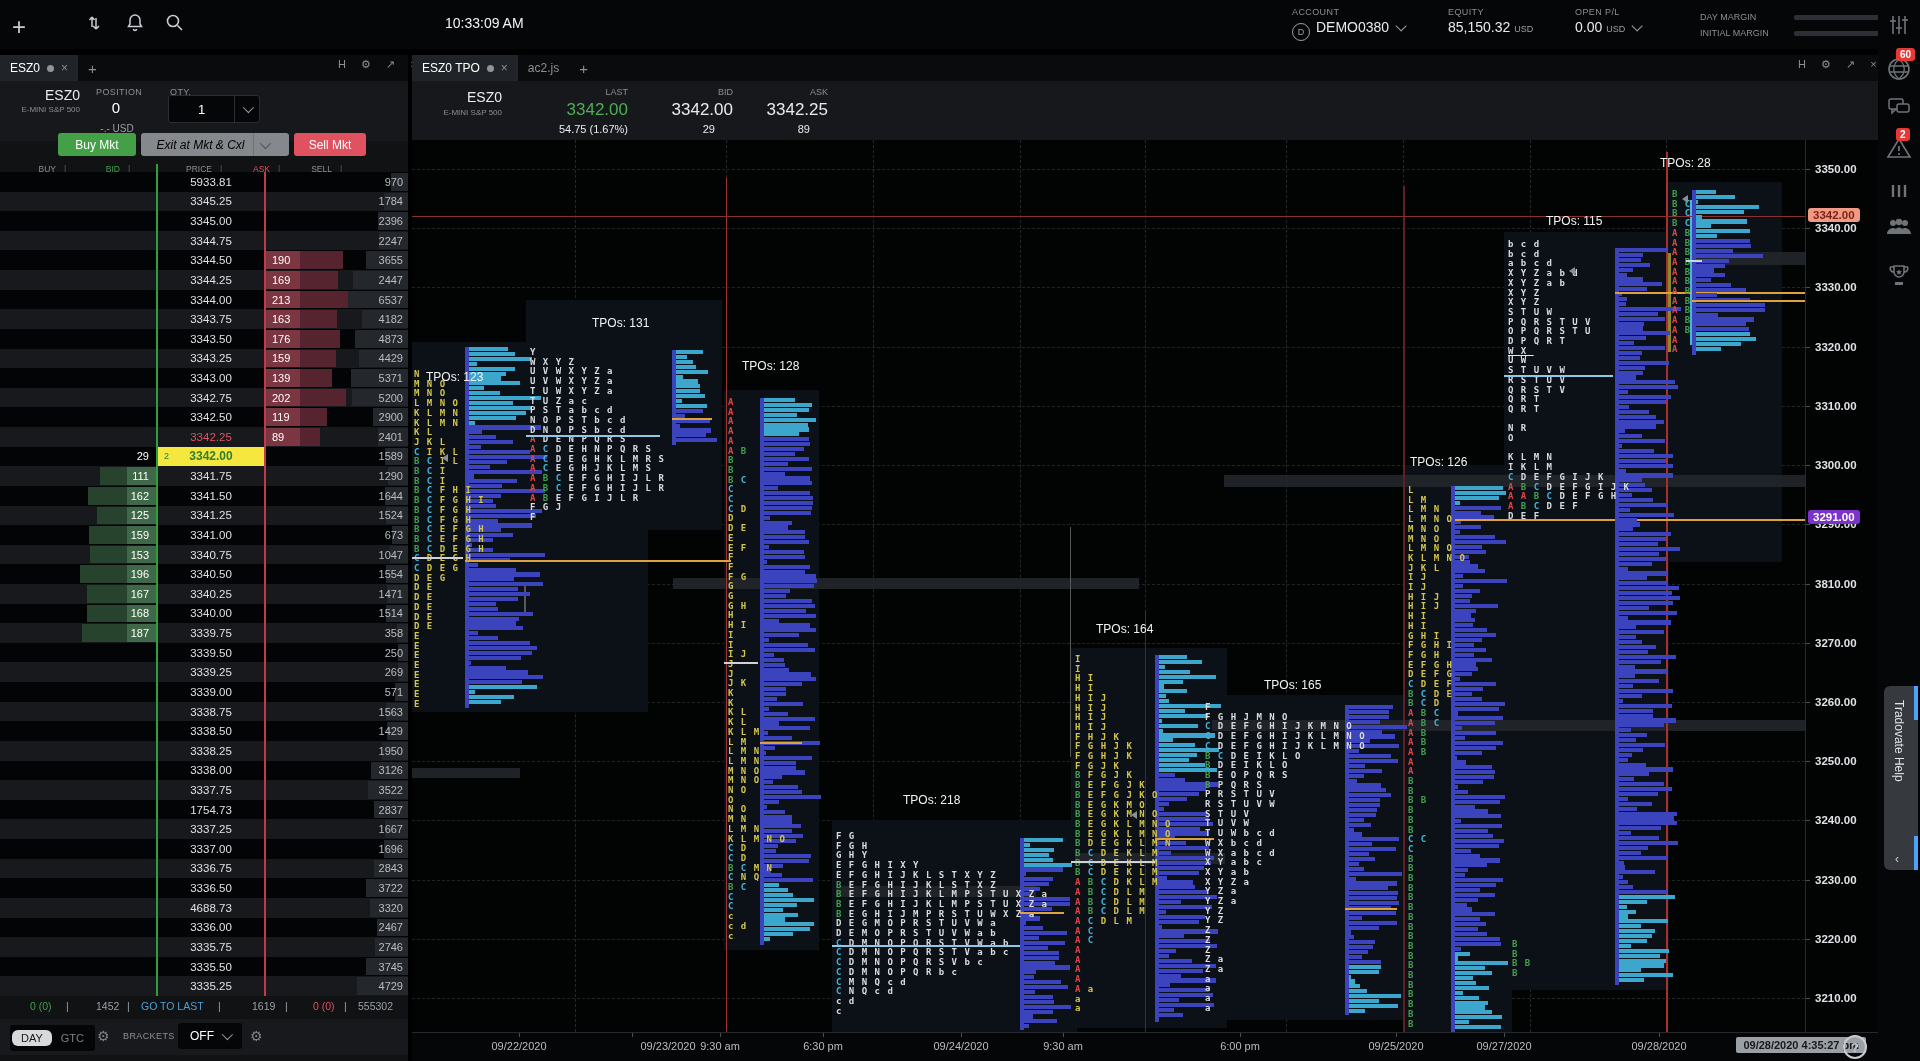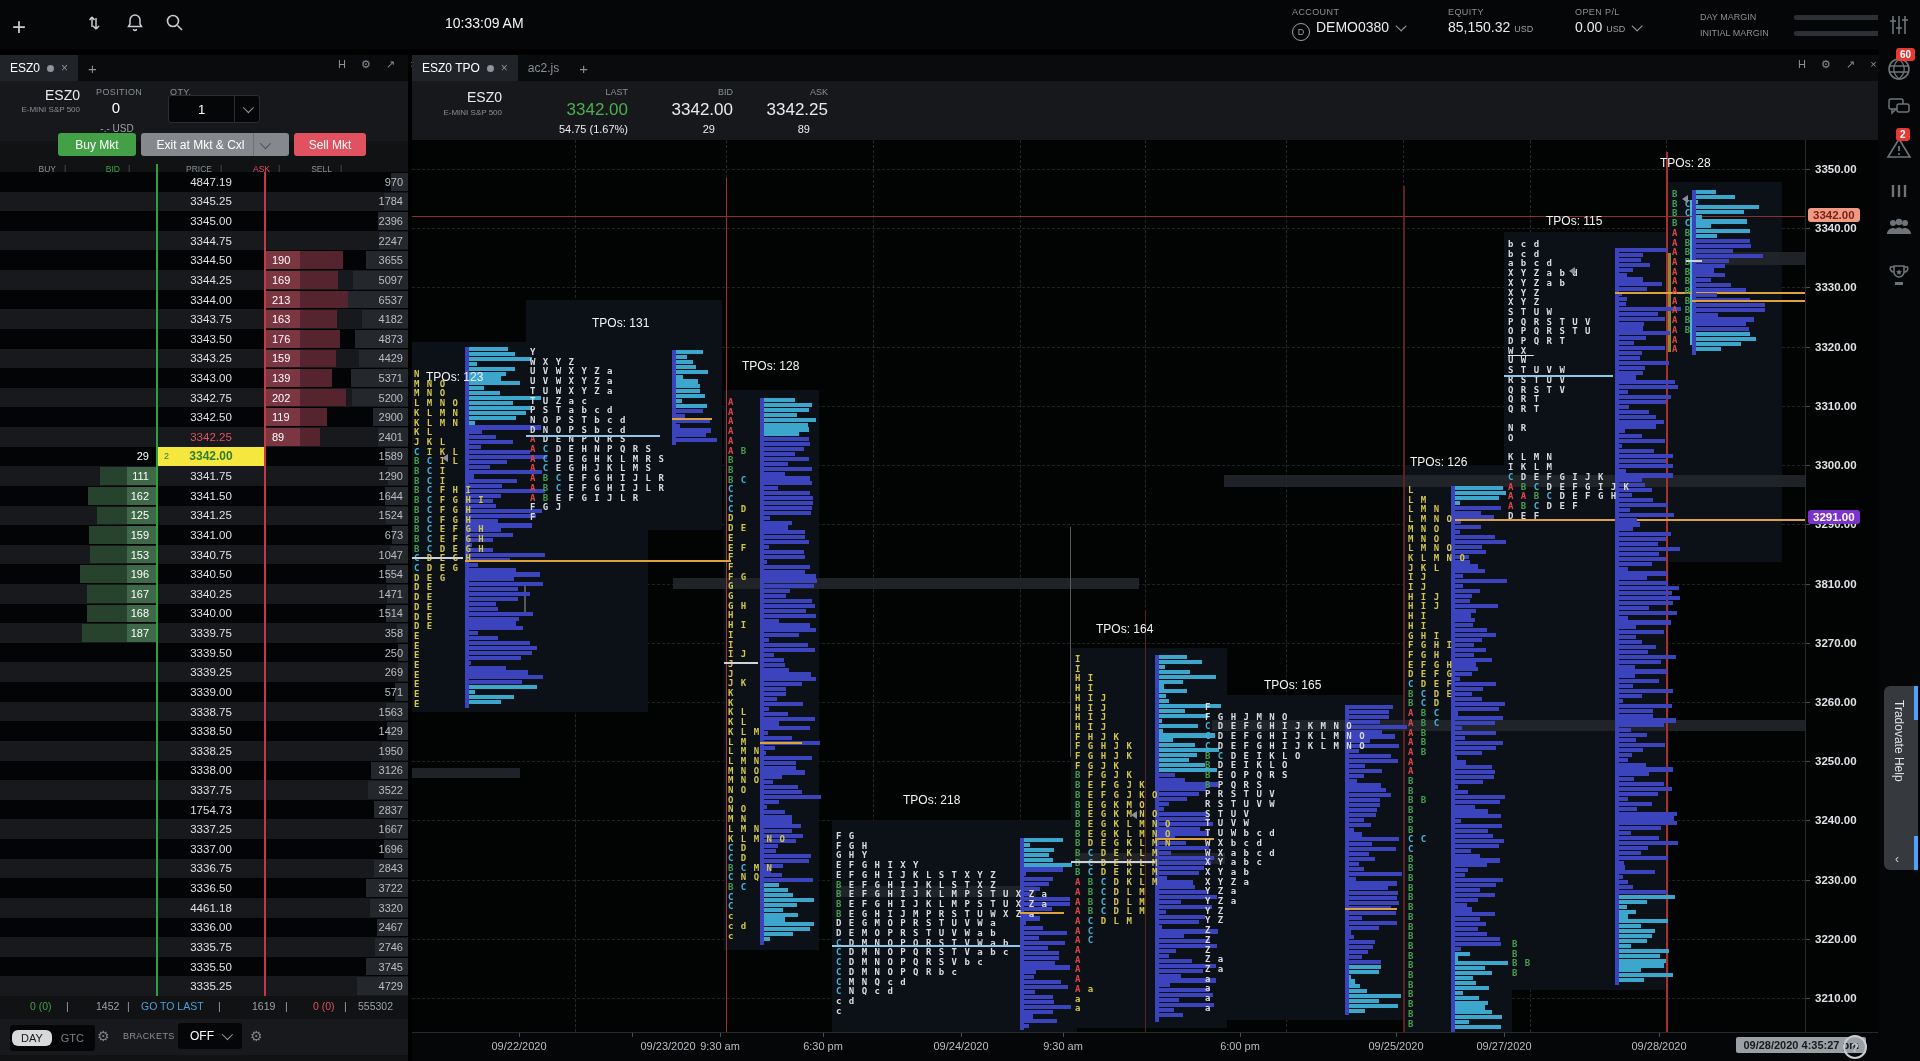--- a/index.html
+++ b/index.html
@@ -34,21 +34,21 @@
   .dh-sym{position:absolute;left:0;top:6px;width:80px;text-align:right;font-size:14px;color:#e8eaed;}
   .dh-desc{position:absolute;left:0;top:24px;width:80px;text-align:right;font-size:8px;color:#8a9096;}
   .dh-lab{position:absolute;font-size:9px;color:#8a9096;letter-spacing:.4px;}
   #qtybox{position:absolute;left:168px;top:14px;width:90px;height:26px;background:#050607;border:1px solid #2a2d31;border-radius:3px;
           display:flex;align-items:center;cursor:pointer;}
   #qtybox .qv{flex:1;text-align:center;font-size:13px;color:#fff;}
   #qtybox .dd{width:24px;border-left:1px solid #2a2d31;align-self:stretch;display:flex;align-items:center;justify-content:center;}
   #btnrow{position:absolute;left:0;top:52px;width:408px;height:30px;display:flex;gap:5px;padding-left:58px;box-sizing:border-box;}
   .btn{height:23px;border-radius:3px;font-size:12px;color:#fff;display:flex;align-items:center;justify-content:center;cursor:pointer;}
   #btn-buy{width:78px;background:#43a047;}
-  #btn-exit{width:148px;background:#85898d;color:#ffffff;}
+  #btn-exit{width:148px;background:#85898d;color:#000000;font-style:italic;}
   #btn-exit .seg{border-left:1px solid #6e7276;align-self:stretch;display:flex;align-items:center;padding:0 6px;margin-left:8px;}
   #btn-sell{width:72px;background:#e05260;}
   #colhead{position:absolute;left:0;top:83px;width:408px;height:13px;font-size:8.5px;color:#8a9096;}
   #colhead span{position:absolute;top:0;}
   #ladder{position:absolute;left:0;top:91px;width:408px;height:824px;}
   .lrow{position:absolute;left:0;width:408px;height:19.62px;}
   .lrow.odd{background:#17191d;}
   .lrow.even{background:#030405;}
   .cellp{position:absolute;left:158px;width:106px;height:100%;display:flex;align-items:center;justify-content:center;font-size:11.5px;color:#dfe1e4;}
   .cellp.redp{color:#e05260;}
@@ -205,21 +205,21 @@
         <span style="left: 220px; color: rgb(90, 94, 99);">|</span>
         <span style="left: 248px; width: 22px; text-align: right; color: rgb(224, 82, 96);">ASK</span>
         <span style="left: 278px; color: rgb(90, 94, 99);">|</span>
         <span style="left: 300px; width: 32px; text-align: right; color: rgb(138, 144, 150);">SELL</span>
         <span style="left: 340px; color: rgb(90, 94, 99);">|</span>
       </div>
     <div id="ladder">
         <div class="lrow even" style="top: 0px;">
           <div class="volbar" style="width: 16.9032px;"></div>
           <div class="volnum">970</div>
-          <div class="cellp">4847.19</div>
+          <div class="cellp">5933.81</div>
         </div>
         <div class="lrow odd" style="top: 19.619px;">
           <div class="volbar" style="width: 24.3745px;"></div>
           <div class="volnum">1784</div>
           <div class="cellp">3345.25</div>
         </div>
         <div class="lrow even" style="top: 39.2381px;">
           <div class="volbar" style="width: 29.9917px;"></div>
           <div class="volnum">2396</div>
           <div class="cellp">3345.00</div>
@@ -232,21 +232,21 @@
         <div class="lrow even" style="top: 78.4762px;">
           <div class="volbar" style="width: 41.5475px;"></div>
           <div class="volnum">3655</div>
           <div class="cellp">3344.50</div>
           <div class="askbar" style="left: 266px; width: 77.1818px; background: rgb(85, 36, 46);"></div>
           <div class="askbar" style="left: 266px; width: 34px; background: rgb(124, 54, 66);"></div>
           <div class="asknum" style="left: 272px;">190</div>
         </div>
         <div class="lrow odd" style="top: 98.0952px;">
           <div class="volbar" style="width: 54.7829px;"></div>
-          <div class="volnum">5097</div>
+          <div class="volnum">2447</div>
           <div class="cellp">3344.25</div>
           <div class="askbar" style="left: 266px; width: 72.4091px; background: rgb(85, 36, 46);"></div>
           <div class="askbar" style="left: 266px; width: 34px; background: rgb(124, 54, 66);"></div>
           <div class="asknum" style="left: 272px;">169</div>
         </div>
         <div class="lrow even" style="top: 117.714px;">
           <div class="volbar" style="width: 68px;"></div>
           <div class="volnum">6537</div>
           <div class="cellp">3344.00</div>
           <div class="askbar" style="left: 266px; width: 82.4091px; background: rgb(85, 36, 46);"></div>
@@ -451,21 +451,21 @@
           <div class="cellp">3336.75</div>
         </div>
         <div class="lrow even" style="top: 706.286px;">
           <div class="volbar" style="width: 42.1625px;"></div>
           <div class="volnum">3722</div>
           <div class="cellp">3336.50</div>
         </div>
         <div class="lrow odd" style="top: 725.905px;">
           <div class="volbar" style="width: 38.4727px;"></div>
           <div class="volnum">3320</div>
-          <div class="cellp">4461.18</div>
+          <div class="cellp">4688.73</div>
         </div>
         <div class="lrow even" style="top: 745.524px;">
           <div class="volbar" style="width: 30.6434px;"></div>
           <div class="volnum">2467</div>
           <div class="cellp">3336.00</div>
         </div>
         <div class="lrow odd" style="top: 765.143px;">
           <div class="volbar" style="width: 33.2042px;"></div>
           <div class="volnum">2746</div>
           <div class="cellp">3335.75</div>

